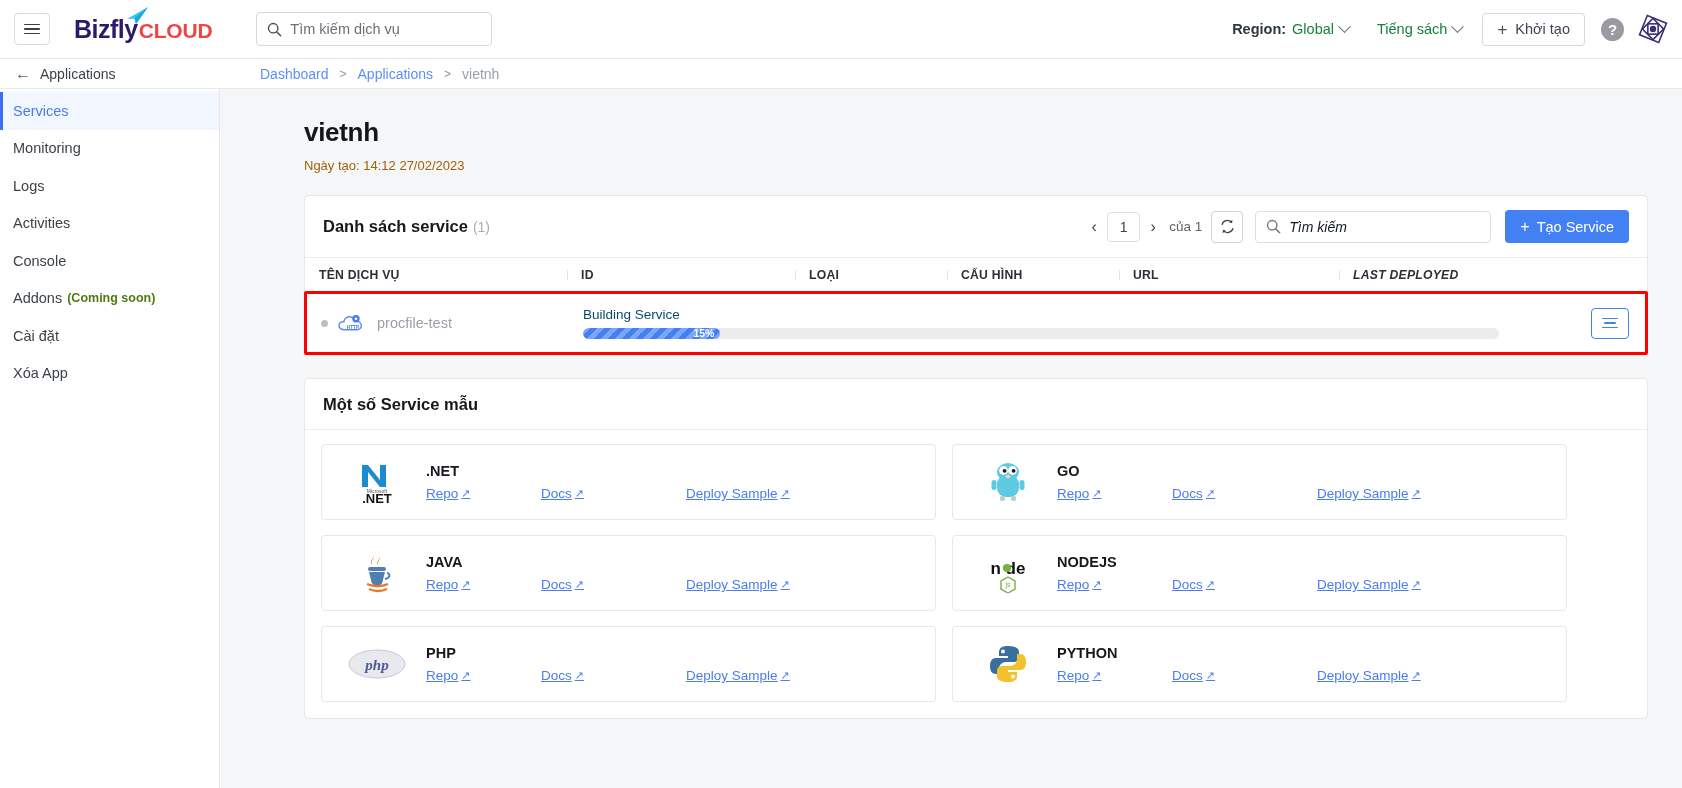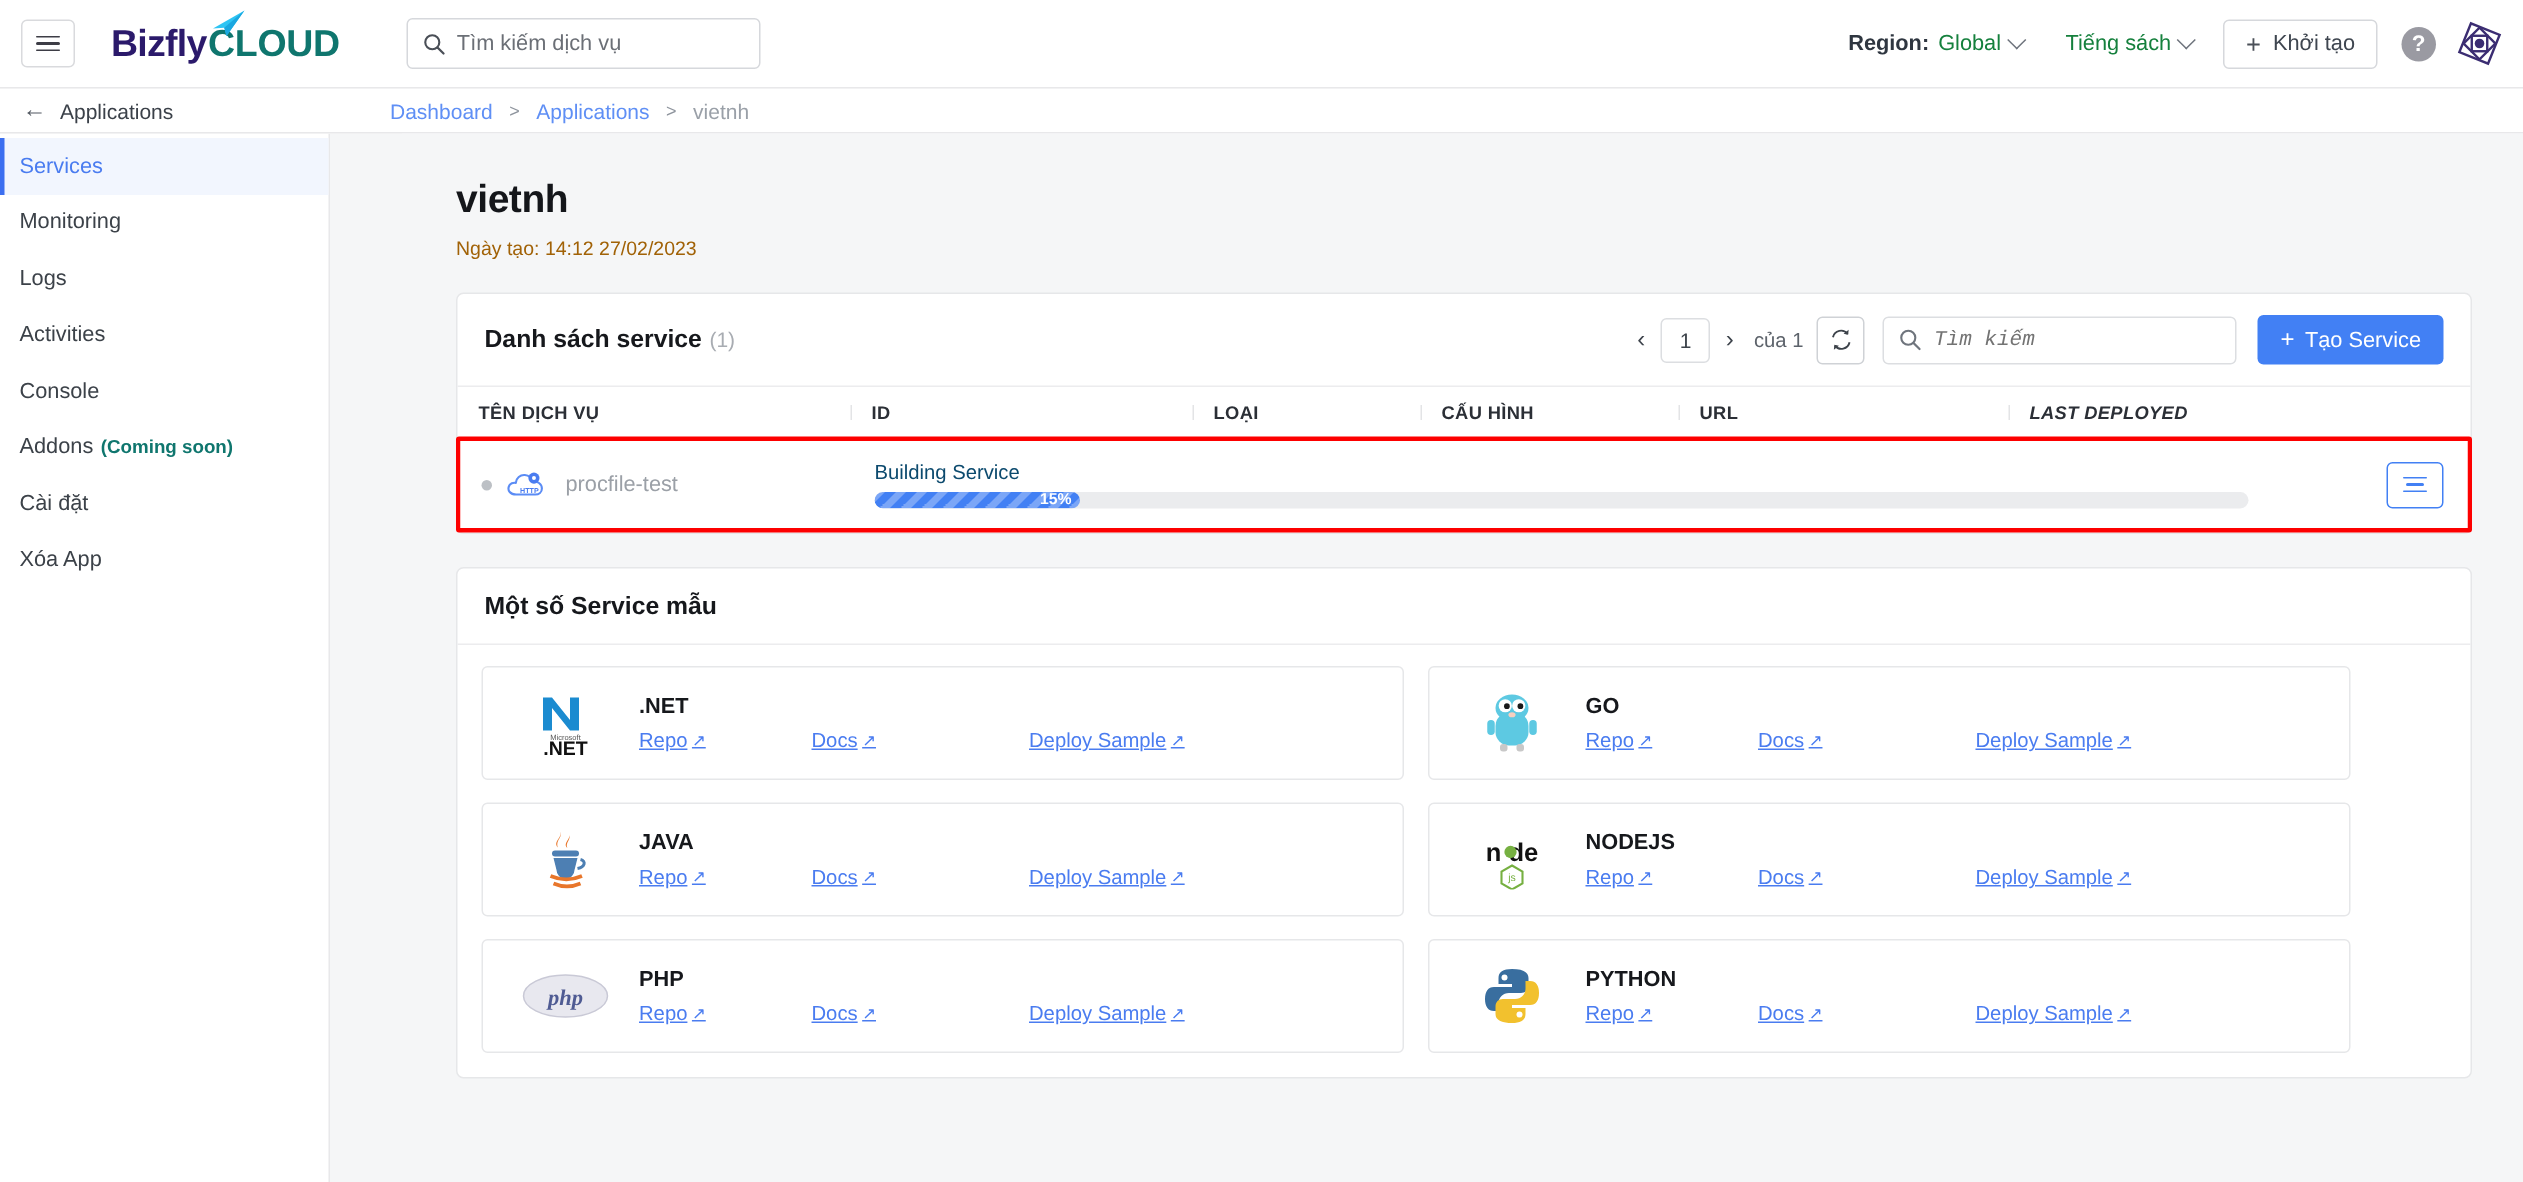--- a/index.html
+++ b/index.html
@@ -20,21 +20,21 @@
   }
   .hamburger {
     width:36px; height:32px; margin-left:14px; border:1px solid #d9dadd; border-radius:4px;
     display:flex; flex-direction:column; justify-content:center; align-items:center; gap:3px;
     background:#fff; cursor:pointer;
   }
   .hamburger span { display:block; width:16px; height:1.6px; background:#3d3d46; border-radius:1px; }
 
   .logo { margin-left:24px; display:flex; align-items:baseline; position:relative; }
   .logo .bz { font-size:25px; font-weight:bold; color:#2b1a6b; letter-spacing:-0.5px; font-family:"Liberation Sans", sans-serif;}
-  .logo .cl { font-size:25px; font-weight:bold; color:#0f766e; letter-spacing:-0.2px; margin-left:1px;text-align:center;}
+  .logo .cl { font-size:21px; font-weight:bold; color:#ef4444; letter-spacing:-0.2px; margin-left:1px;text-align:center;}
   .logo .plane { position:absolute; right:62px; top:-9px; width:24px; height:20px; }
 
   .searchbox {
     margin-left:44px; width:236px; height:34px; border:1px solid #d6d8dc; border-radius:4px;
     background:#fff; display:flex; align-items:center; padding:13px 10px; gap:8px;
   }
   .searchbox .ph { color:#6b6f76; font-size:14.5px; }
 
   .topright { margin-left:auto; display:flex; align-items:center; gap:0; padding-right:14px; }
   .tr-item { display:flex; align-items:center; gap:6px; font-size:14.5px; color:#3f4650; padding:0 14px; cursor:pointer;}
@@ -71,21 +71,21 @@
   .body-wrap { display:flex; height:calc(788px - 59px - 30px);gap:48px; }
   .sidebar { width:220px; background:#fff; border-right:1px solid #e8e8ea; padding-top:3px; flex:none; }
   .side-item {
     height:37.5px; display:flex; align-items:center; padding-left:13px; font-size:14.5px;
     color:#3c4249; cursor:pointer; position:relative;
   }
   .side-item.active { background:#f2f6fe; color:#4a7cf0; }
   .side-item.active:before {
     content:""; position:absolute; left:0; top:0; bottom:0; width:3px; background:#3c6ff0;
   }
-  .side-item .soon { color:#0f766e; font-size:12.5px; font-weight:bold; margin-left:5px; }
+  .side-item .soon { color:#4d7c0f; font-size:12.5px; font-weight:bold; margin-left:5px; }
 
   .content { flex:1; background:#f5f6f7; overflow:hidden; position:relative; }
 
   .page-head { padding:28px 0 0 36px; }
   .page-title { font-size:26px; font-weight:bold; color:#14161a; margin:0; letter-spacing:-0.3px;}
   .page-sub { font-size:13px; color:#a16207; margin-top:10px; }
 
   
   .card {
     margin:22px 34px 0 36px; background:#fff; border:1px solid #e6e7e9; border-radius:5px;
@@ -102,21 +102,21 @@
   }
   .pg-of { font-size:13.5px; color:#5d636b; margin:0 9px 0 3px; }
   .refresh-btn {
     width:32px; height:32px; border:1px solid #cfd2d6; border-radius:4px; background:#fff;
     display:flex; align-items:center; justify-content:center; cursor:pointer;
   }
   .tbl-search {
     margin-left:12px; width:236px; height:32px; border:1px solid #dcdee1; border-radius:4px;
     display:flex; align-items:center; gap:8px; padding:0 10px; background:#fff;
   }
-  .tbl-search .ph { font-size:14px; color:#737373; font-style:italic;font-family:Liberation Mono, monospace; }
+  .tbl-search .ph { font-size:14px; color:#0f172a; font-style:italic; }
   .btn-primary {
     margin-left:14px; height:33px; background:#4280f4; color:#fff; border-radius:4px;
     display:flex; align-items:center; gap:7px; padding:0 15px; font-size:14.5px; cursor:pointer; border:none;
     font-family:"Liberation Sans", sans-serif;
   }
   .btn-primary .plus { font-size:16px; }
 
   
   .tbl { width:100%; }
   .tbl-head {

